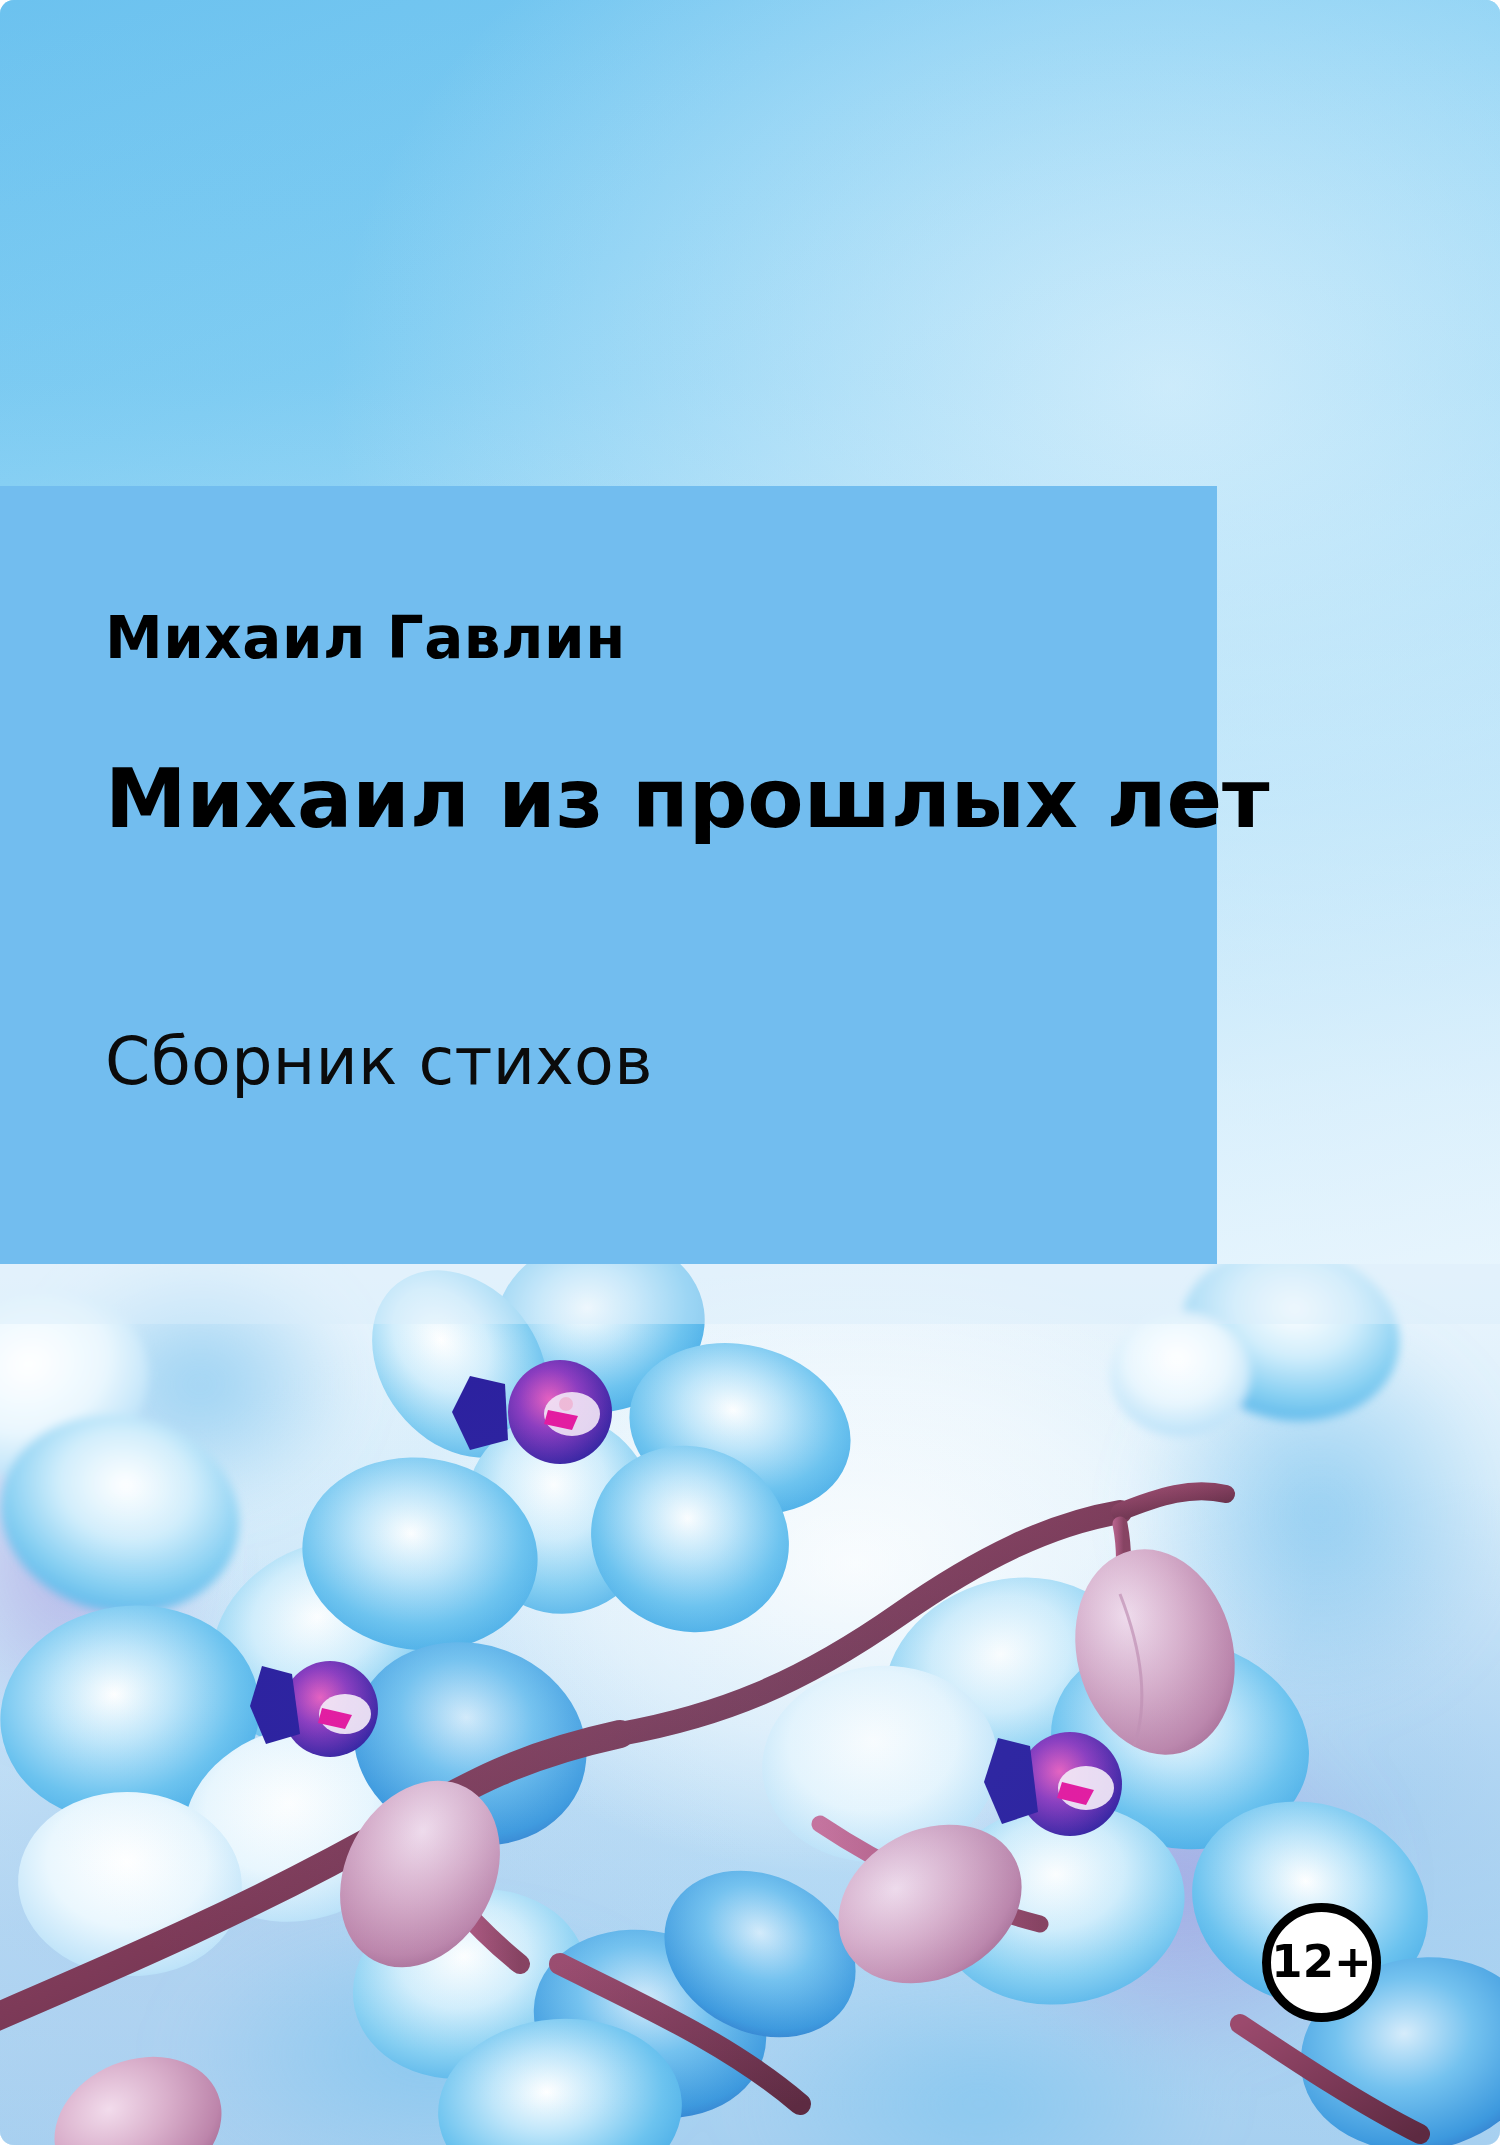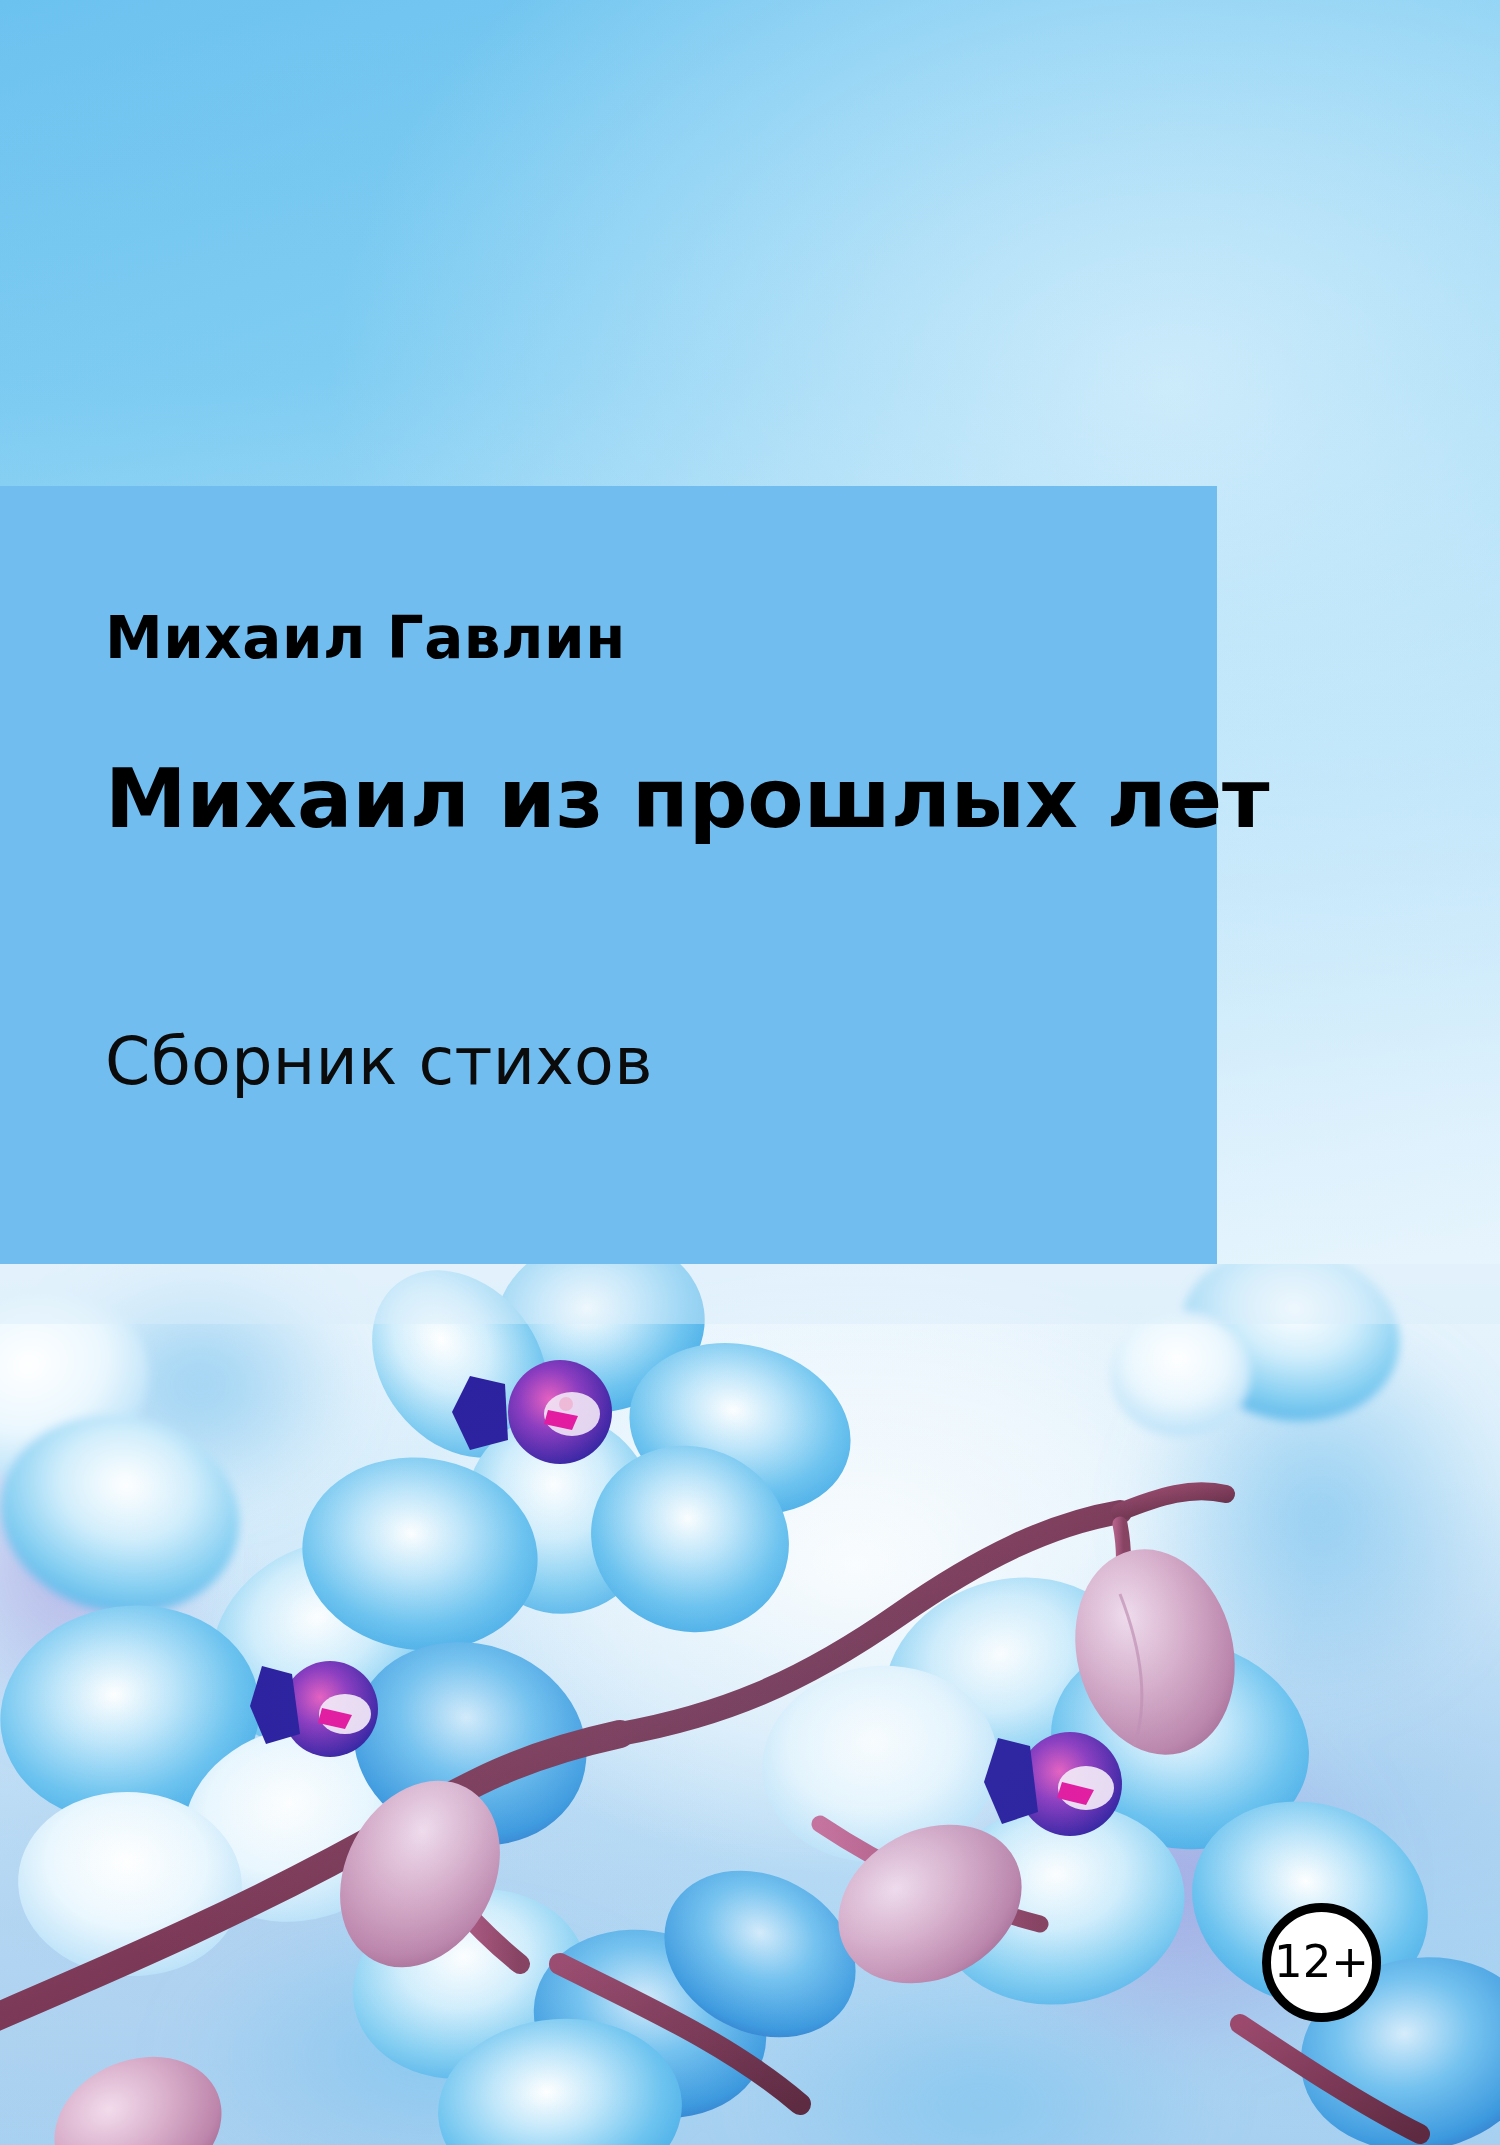--- a/index.html
+++ b/index.html
@@ -8,20 +8,21 @@
     padding: 0;
     background: #ffffff;
   }
   .cover {
     position: relative;
     width: 1500px;
     height: 2145px;
     overflow: hidden;
     font-family: "DejaVu Sans", "Liberation Sans", sans-serif;
     background: #9ed7f5;
+    border-radius: 14px;
   }
 
   
   .sky {
     position: absolute;
     inset: 0;
     background:
       radial-gradient(ellipse 900px 700px at 62% 78%, rgba(255,255,255,0.95) 0%, rgba(255,255,255,0.0) 62%),
       radial-gradient(ellipse 1200px 900px at 78% 18%, rgba(222,242,253,0.85) 0%, rgba(222,242,253,0) 70%),
       linear-gradient(160deg, #6cc2ef 0%, #7ccbf2 18%, #a3dbf7 42%, #cfeafb 66%, #e9f5fd 84%, #f4fafe 100%);
@@ -117,21 +118,21 @@
     border-radius: 50%;
     background: #ffffff;
     border: 9px solid #000000;
     box-sizing: border-box;
     display: flex;
     align-items: center;
     justify-content: center;
   }
   .age-badge span {
     font-size: 45px;
-    font-weight: 400;
+    font-weight: 700;
     color: #000000;
     letter-spacing: 0px;
     line-height: 1;
     transform: translateY(-1px);
   }
 </style>
 </head>
 <body>
 
 <div class="cover">

